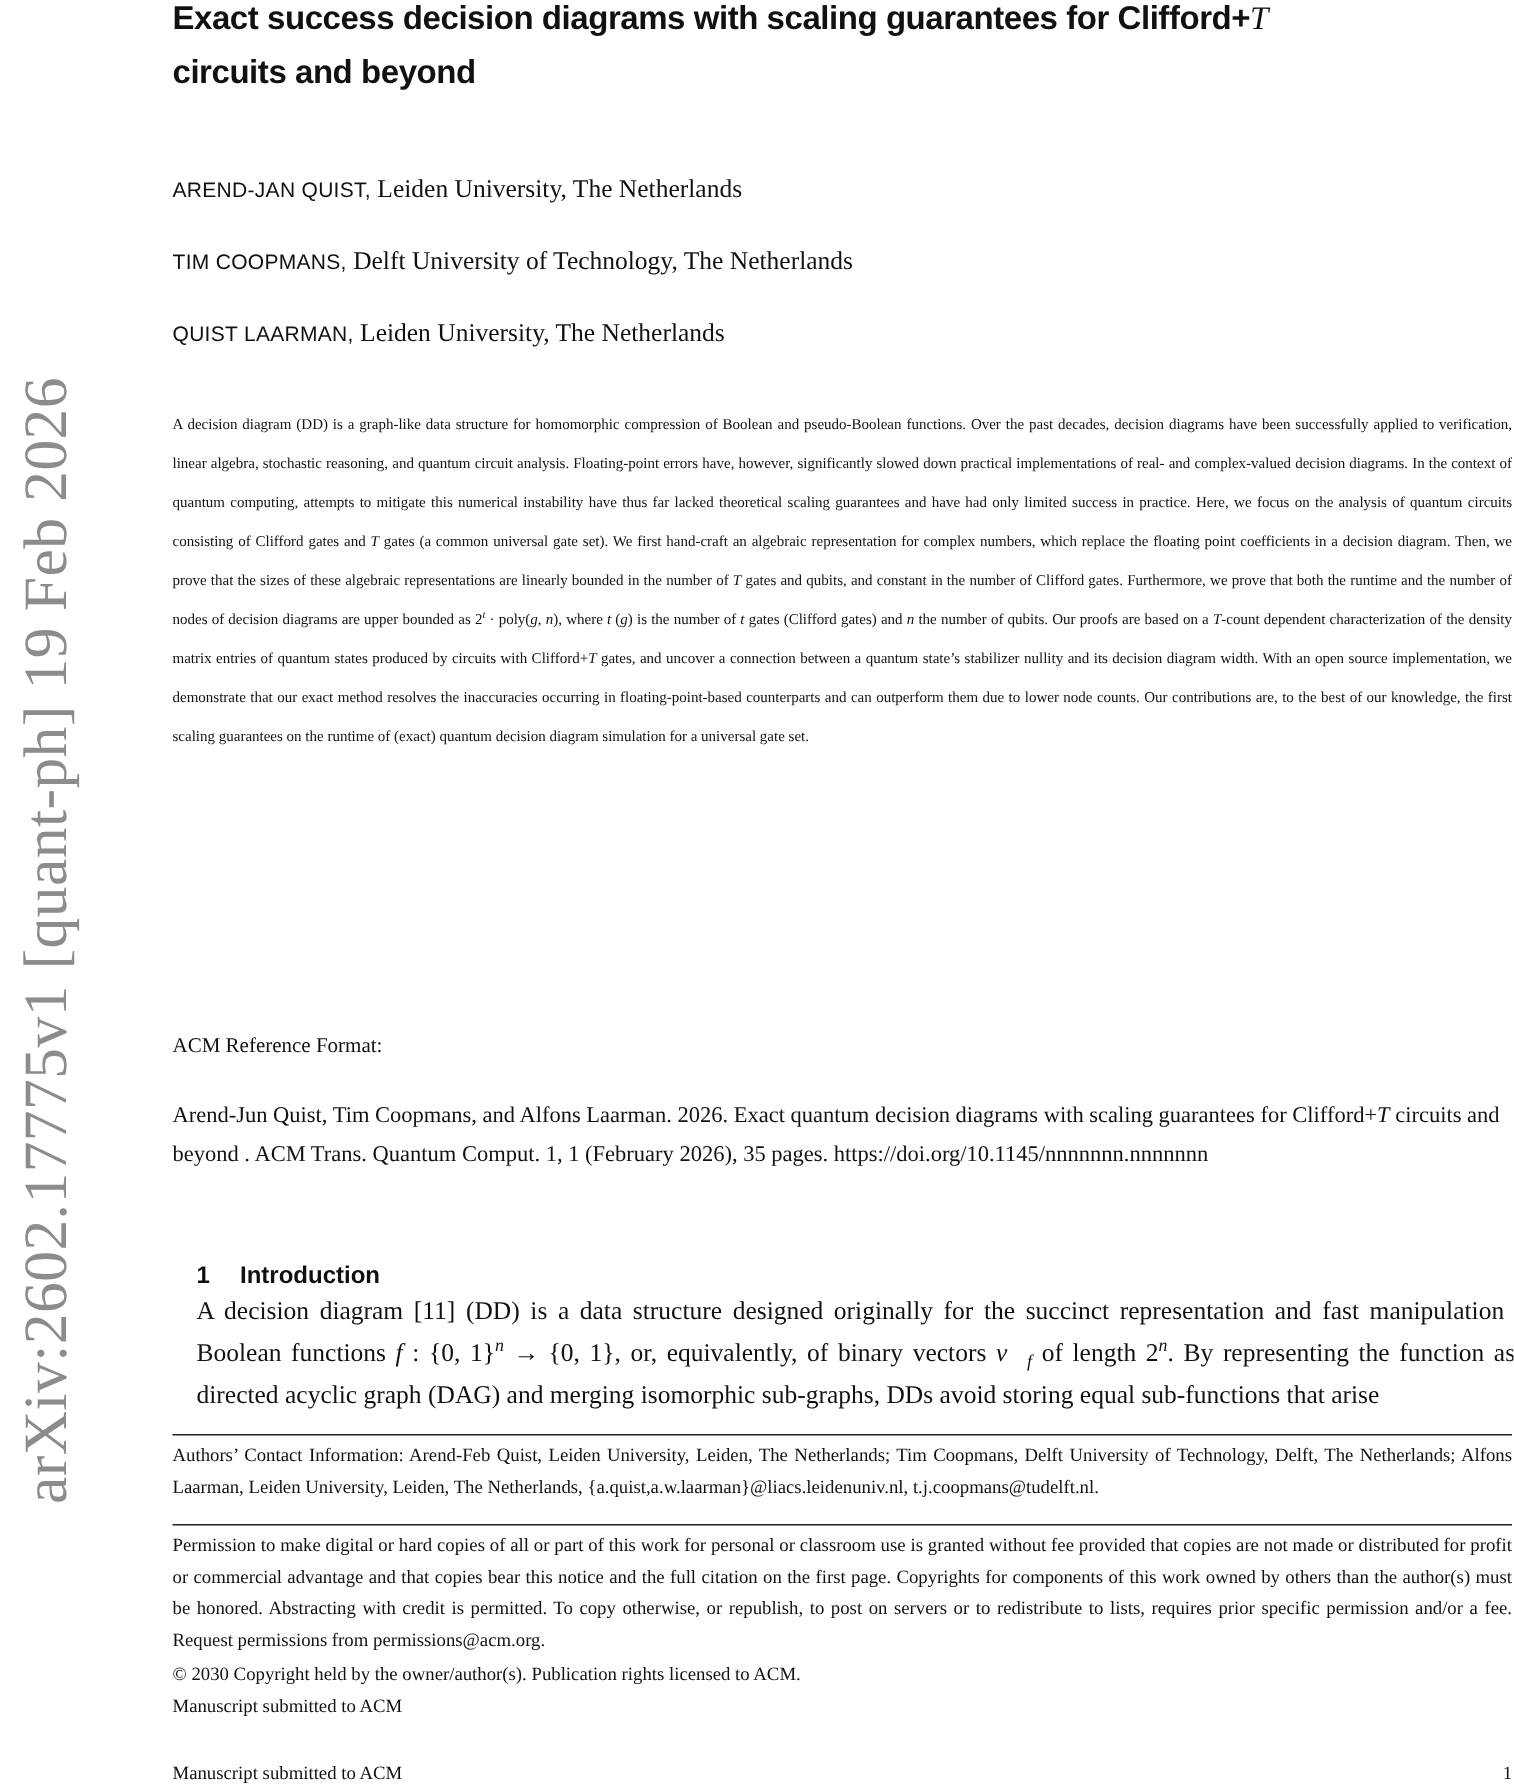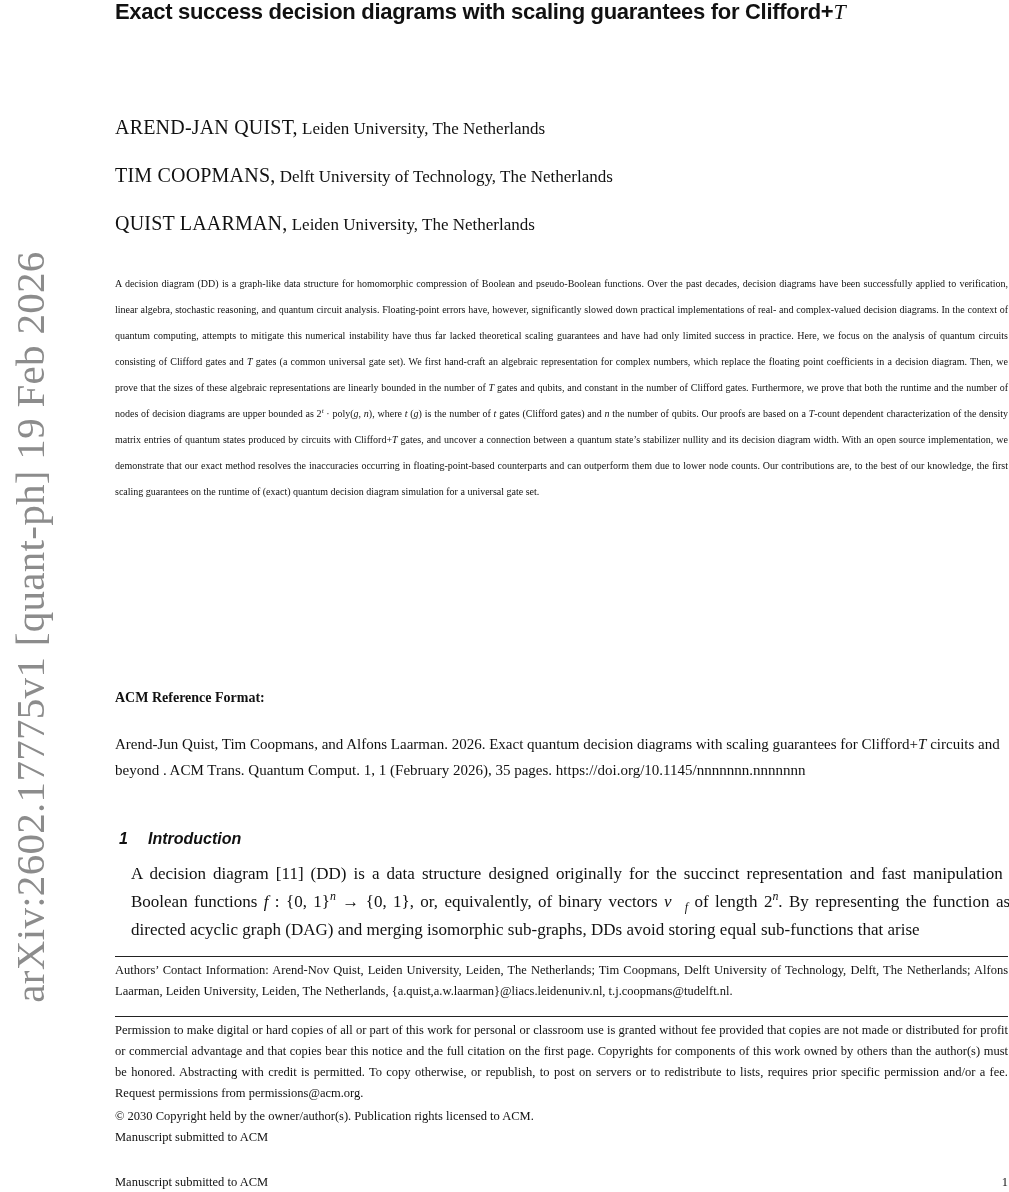--- a/index.html
+++ b/index.html
@@ -55,39 +55,39 @@
     font-weight: normal;
     font-style: italic;
   }
   .author {
     position: absolute;
     left: 0;
     font-size: 17px;
     white-space: nowrap;
   }
   .author .name {
-    font-family: Liberation Serif, serif;
-    font-size: 20px;
+    font-family: Liberation Sans, sans-serif;
+    font-size: 14px;
     letter-spacing: 0.2px;
   }
   .abstract {
     position: absolute;
     left: 0;
     top: 271px;
     width: 893px;
     font-size: 10px;
     line-height: 26px;
     text-align: justify;
   }
   .acm-label {
     position: absolute;
     left: 0;
     top: 690px;
     font-size: 14px;
-    font-weight: bold;
+    font-weight: normal;
   }
   .acm-ref {
     position: absolute;
     left: 0;
     top: 731px;
     width: 893px;
     font-size: 15px;
     line-height: 26px;
   }
   .section-heading {
@@ -147,20 +147,21 @@
 <body>
 
 <div class="arxiv-stamp">
   <span>arXiv:2602.17775v1  [quant-ph]  19 Feb 2026</span>
 </div>
 
 <div class="page">
 
   <h1 class="title" style="margin:0;">
     <span>Exact success decision diagrams with scaling guarantees for Clifford+</span><span class="it">T</span><br>
+    <span>circuits and beyond</span>
   </h1>
 
   <div class="author" style="top:116px;">
     <span class="name">AREND-JAN QUIST,</span>
     <span>Leiden University, The Netherlands</span>
   </div>
   <div class="author" style="top:164px;">
     <span class="name">TIM COOPMANS,</span>
     <span>Delft University of Technology, The Netherlands</span>
   </div>
@@ -168,28 +169,28 @@
     <span class="name">QUIST LAARMAN,</span>
     <span>Leiden University, The Netherlands</span>
   </div>
 
   <div class="abstract"><span>A decision diagram (DD) is a graph-like data structure for homomorphic compression of Boolean and pseudo-Boolean functions. Over the past decades, decision diagrams have been successfully applied to verification, linear algebra, stochastic reasoning, and quantum circuit analysis. Floating-point errors have, however, significantly slowed down practical implementations of real- and complex-valued decision diagrams. In the context of quantum computing, attempts to mitigate this numerical instability have thus far lacked theoretical scaling guarantees and have had only limited success in practice. Here, we focus on the analysis of quantum circuits consisting of Clifford gates and </span><span class="math">T</span><span> gates (a common universal gate set). We first hand-craft an algebraic representation for complex numbers, which replace the floating point coefficients in a decision diagram. Then, we prove that the sizes of these algebraic representations are linearly bounded in the number of </span><span class="math">T</span><span> gates and qubits, and constant in the number of Clifford gates. Furthermore, we prove that both the runtime and the number of nodes of decision diagrams are upper bounded as 2</span><sup class="math">t</sup><span> · poly(</span><span class="math">g</span><span>, </span><span class="math">n</span><span>), where </span><span class="math">t</span><span> (</span><span class="math">g</span><span>) is the number of </span><span class="math">t</span><span> gates (Clifford gates) and </span><span class="math">n</span><span> the number of qubits. Our proofs are based on a </span><span class="math">T</span><span>-count dependent characterization of the density matrix entries of quantum states produced by circuits with Clifford+</span><span class="math">T</span><span> gates, and uncover a connection between a quantum state’s stabilizer nullity and its decision diagram width. With an open source implementation, we demonstrate that our exact method resolves the inaccuracies occurring in floating-point-based counterparts and can outperform them due to lower node counts. Our contributions are, to the best of our knowledge, the first scaling guarantees on the runtime of (exact) quantum decision diagram simulation for a universal gate set.</span></div>
 
   <div class="acm-label">ACM Reference Format:</div>
 
   <div class="acm-ref"><span>Arend-Jun Quist, Tim Coopmans, and Alfons Laarman. 2026.  Exact quantum decision diagrams with scaling guarantees for Clifford+</span><span class="math">T</span><span> circuits and beyond . </span><span class="it">ACM Trans. Quantum Comput.</span><span> 1, 1 (February 2026), 35 pages. https://doi.org/10.1145/nnnnnnn.nnnnnnn</span></div>
 
-  <h2 class="section-heading" style="margin:4px;font-style:italic;">
+  <h2 class="section-heading" style="margin:16px;">
     <span class="num">1</span><span>Introduction</span>
   </h2>
 
   <div class="intro"><span>A decision diagram [11] (DD) is a data structure designed originally for the succinct representation and fast manipulation of Boolean functions </span><span class="math">f</span><span> : {0, 1}</span><sup class="math">n</sup><span> → {0, 1}, or, equivalently, of binary vectors </span><span class="math">v⃗</span><sub class="math">f</sub><span> of length 2</span><sup class="math">n</sup><span>. By representing the function as a directed acyclic graph (DAG) and merging isomorphic sub-graphs, DDs avoid storing equal sub-functions that arise</span></div>
 
   <div class="rule" style="top:956px;"></div>
-  <div class="footnote" style="top:960px;">Authors’ Contact Information: Arend-Nov Quist, Leiden University, Leiden, The Netherlands; Tim Coopmans, Delft University of Technology, Delft, The Netherlands; Alfons Laarman, Leiden University, Leiden, The Netherlands, {a.quist,a.w.laarman}@liacs.leidenuniv.nl, t.j.coopmans@tudelft.nl.</div>
+  <div class="footnote" style="top:960px;">Authors’ Contact Information: Arend-Feb Quist, Leiden University, Leiden, The Netherlands; Tim Coopmans, Delft University of Technology, Delft, The Netherlands; Alfons Laarman, Leiden University, Leiden, The Netherlands, {a.quist,a.w.laarman}@liacs.leidenuniv.nl, t.j.coopmans@tudelft.nl.</div>
 
   <div class="rule" style="top:1016px;"></div>
   <div class="footnote" style="top:1020px;">Permission to make digital or hard copies of all or part of this work for personal or classroom use is granted without fee provided that copies are not made or distributed for profit or commercial advantage and that copies bear this notice and the full citation on the first page. Copyrights for components of this work owned by others than the author(s) must be honored. Abstracting with credit is permitted. To copy otherwise, or republish, to post on servers or to redistribute to lists, requires prior specific permission and/or a fee. Request permissions from permissions@acm.org.</div>
   <div class="footnote" style="top:1106px;">© 2030 Copyright held by the owner/author(s). Publication rights licensed to ACM.</div>
   <div class="footnote" style="top:1127px;">Manuscript submitted to ACM</div>
 
   <div class="footer-left">Manuscript submitted to ACM</div>
   <div class="footer-right">1</div>
 </div>
 

